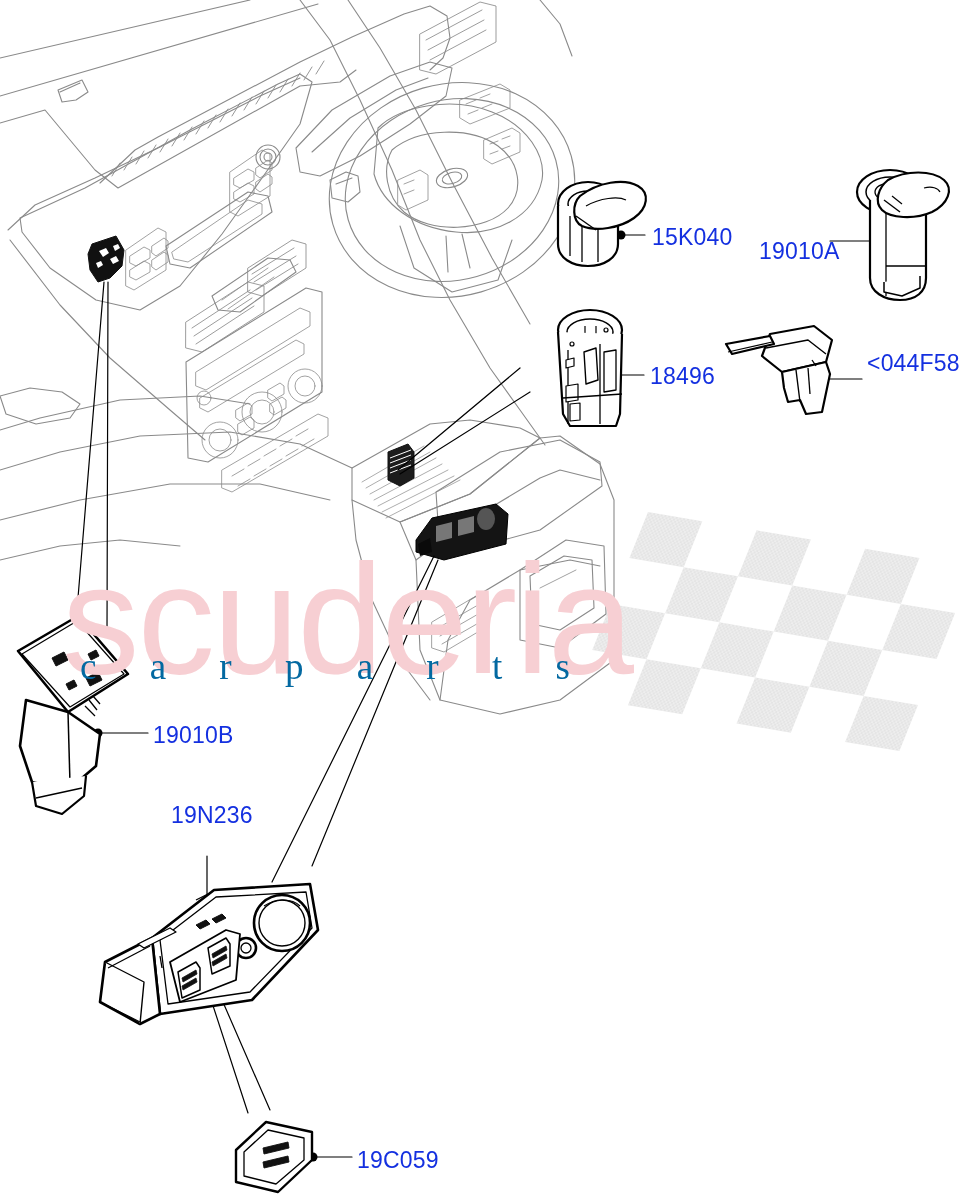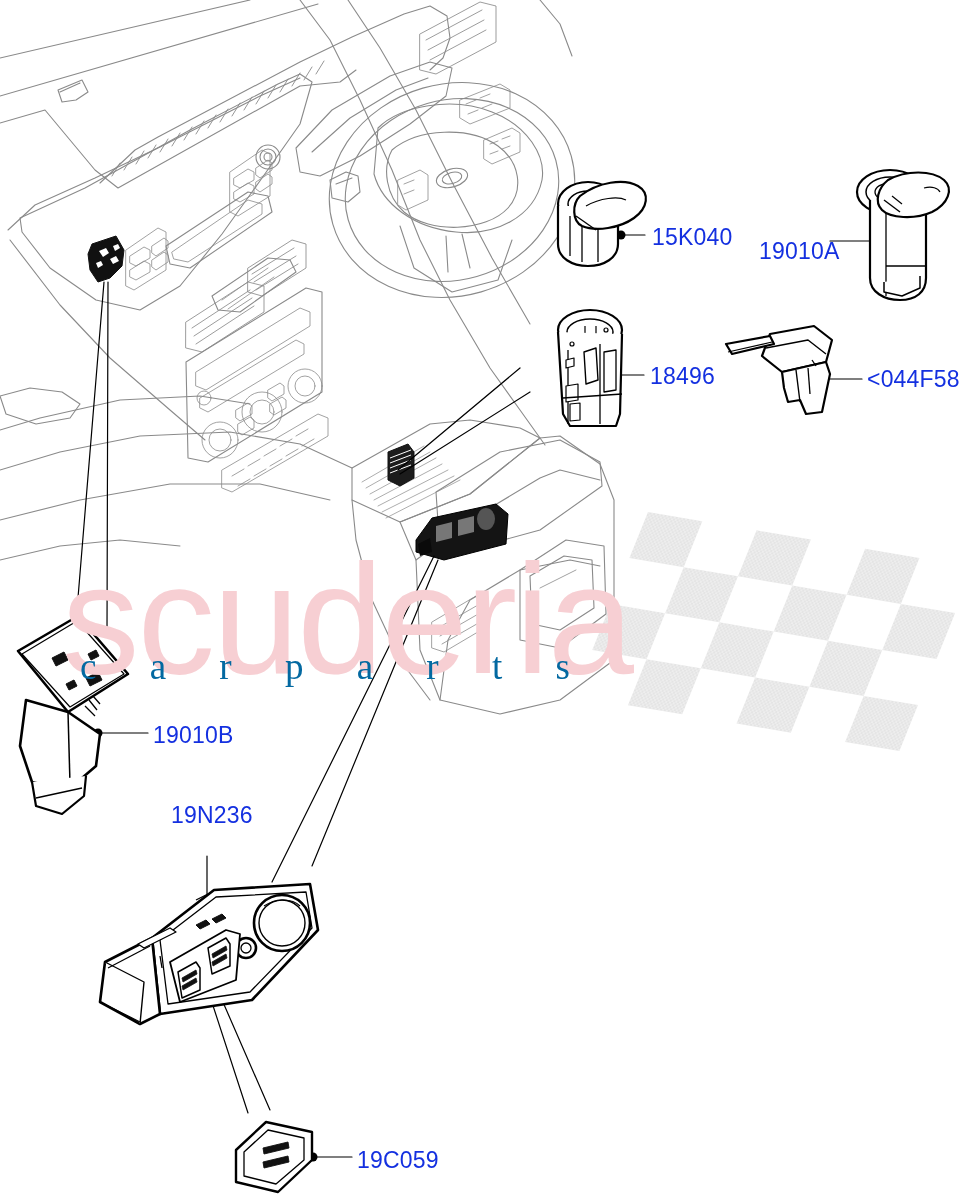--- a/index.html
+++ b/index.html
@@ -470,18 +470,18 @@
       <path d="M236,1150 L236,1182" stroke-width="1.4"></path>
     </g>
   </svg>
 
   <div class="wm-main" style="left:62px; top:542px;">scuderia</div>
   <div class="wm-sub" style="left:80px; top:648px;">c a r   p a r t s</div>
 
   <div class="callout" style="left:652px; top:226px;">15K040</div>
   <div class="callout" style="left:759px; top:240px;">19010A</div>
   <div class="callout" style="left:650px; top:365px;">18496</div>
-  <div class="callout" style="left:867px; top:368px;">&lt;044F58</div>
+  <div class="callout" style="left:867px; top:352px;">&lt;044F58</div>
   <div class="callout" style="left:153px; top:724px;">19010B</div>
   <div class="callout" style="left:171px; top:804px;">19N236</div>
   <div class="callout" style="left:357px; top:1149px;">19C059</div>
 
 </div>
 
 </body></html>

